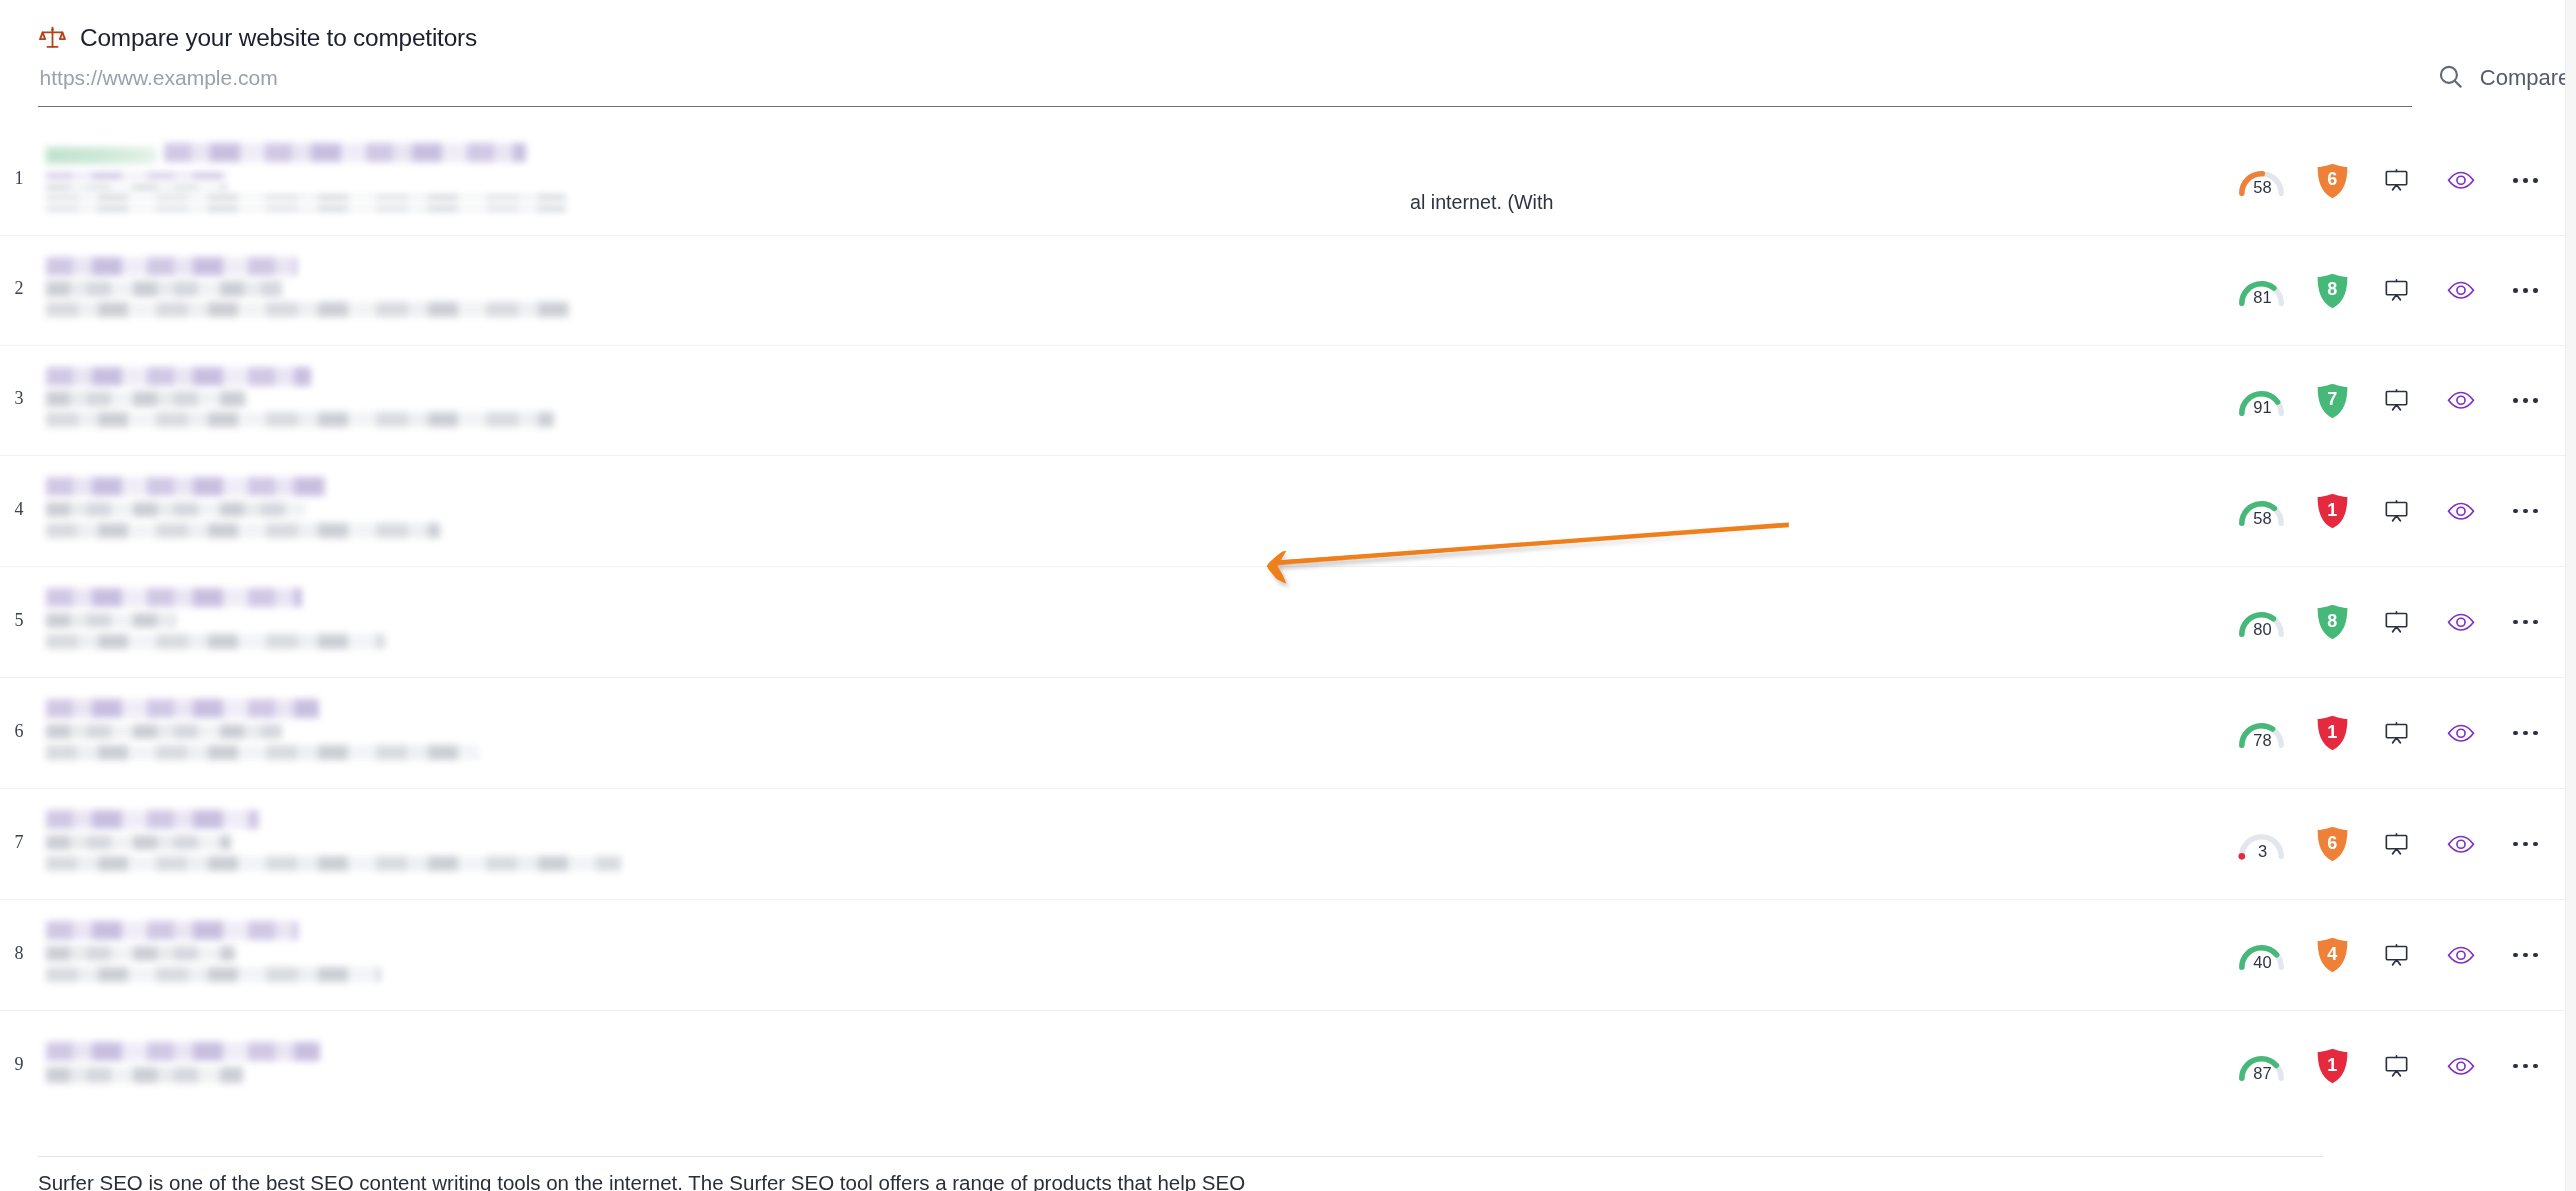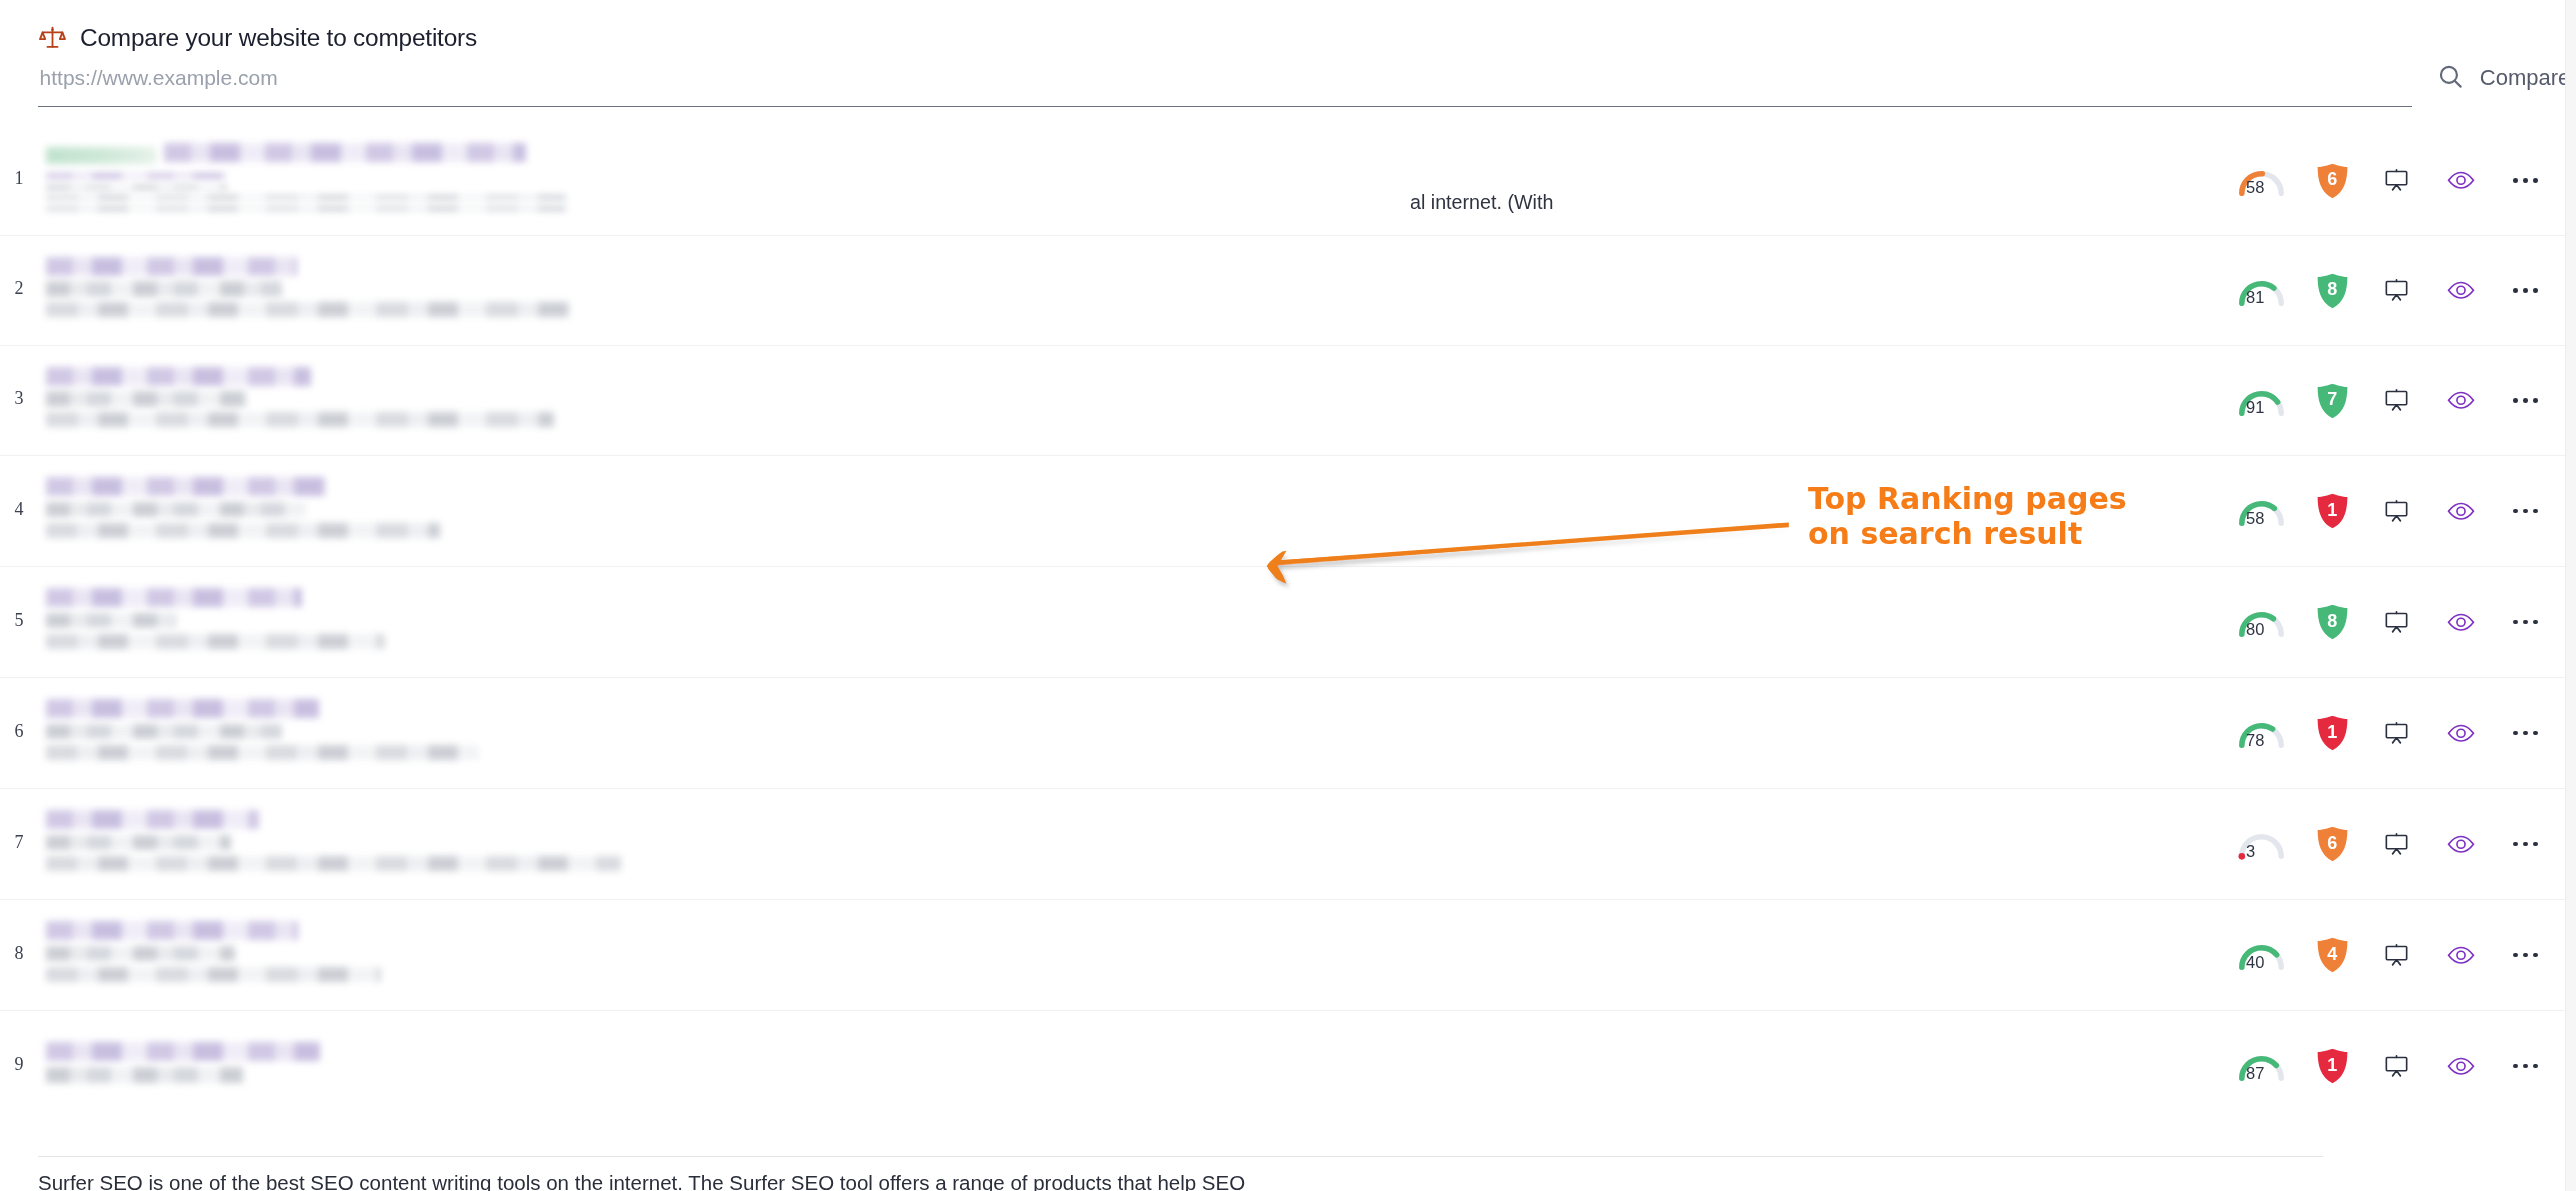--- a/index.html
+++ b/index.html
@@ -189,22 +189,23 @@
   }
   .gauge {
     position: relative;
     width: 49px;
     height: 31.5px;
     flex: none;
   }
   .gauge svg { display: block; }
   .gauge-value {
     position: absolute;
-    left: 9px; right: 0;
+    left: 2px; right: 0;
     bottom: -0.8px;
+    text-align: center;
     font-size: 16.5px;
     color: #2f3445;
     font-family: "Liberation Sans", sans-serif;
   }
   .shield {
     position: relative;
     width: 33px; height: 36px;
     flex: none;
     display: flex; align-items: center; justify-content: center;
   }
@@ -736,23 +737,19 @@
     <defs>
       <filter id="ashadow" x="-20%" y="-40%" width="150%" height="200%">
         <feDropShadow dx="3" dy="5" stdDeviation="3" flood-color="#7a7a7a" flood-opacity="0.45"></feDropShadow>
       </filter>
     </defs>
     <path filter="url(#ashadow)" d="M 718 22 L 64 72 L 66 62 L 70 57 L 74 56 L 69 66 L 66 72 L 74 86 L 78 96 L 72 93 L 66 86 L 62 78 L 60 73 Z
              M 718 22 L 66 72 L 74 86 L 78 96 L 66 90 L 58 80 L 56 74 L 60 69 L 66 62 L 72 56 L 76 55 L 70 66 Z" fill="#ef7f1a"></path>
     <path d="M 716 24 L 70 71 L 64 74 L 72 88 L 76 95 L 64 88 L 55 77 L 53 73 L 57 68 L 66 60 L 73 55 L 78 54 L 71 66 L 716 18 Z" fill="#ef7f1a"></path>
   </svg>
 
-  <div class="annotation">
-    <div class="annotation-line">Top Ranking pages</div>
-    <div class="annotation-line">on search result</div>
-  </div>
 
   <div class="bottom-sep"></div>
   <div class="bottom-text">Surfer SEO is one of the best SEO content writing tools on the internet. The Surfer SEO tool offers a range of products that help SEO</div>
 
   <div class="scrollbar-track"></div>
 </div>
 
 
 </body></html>

